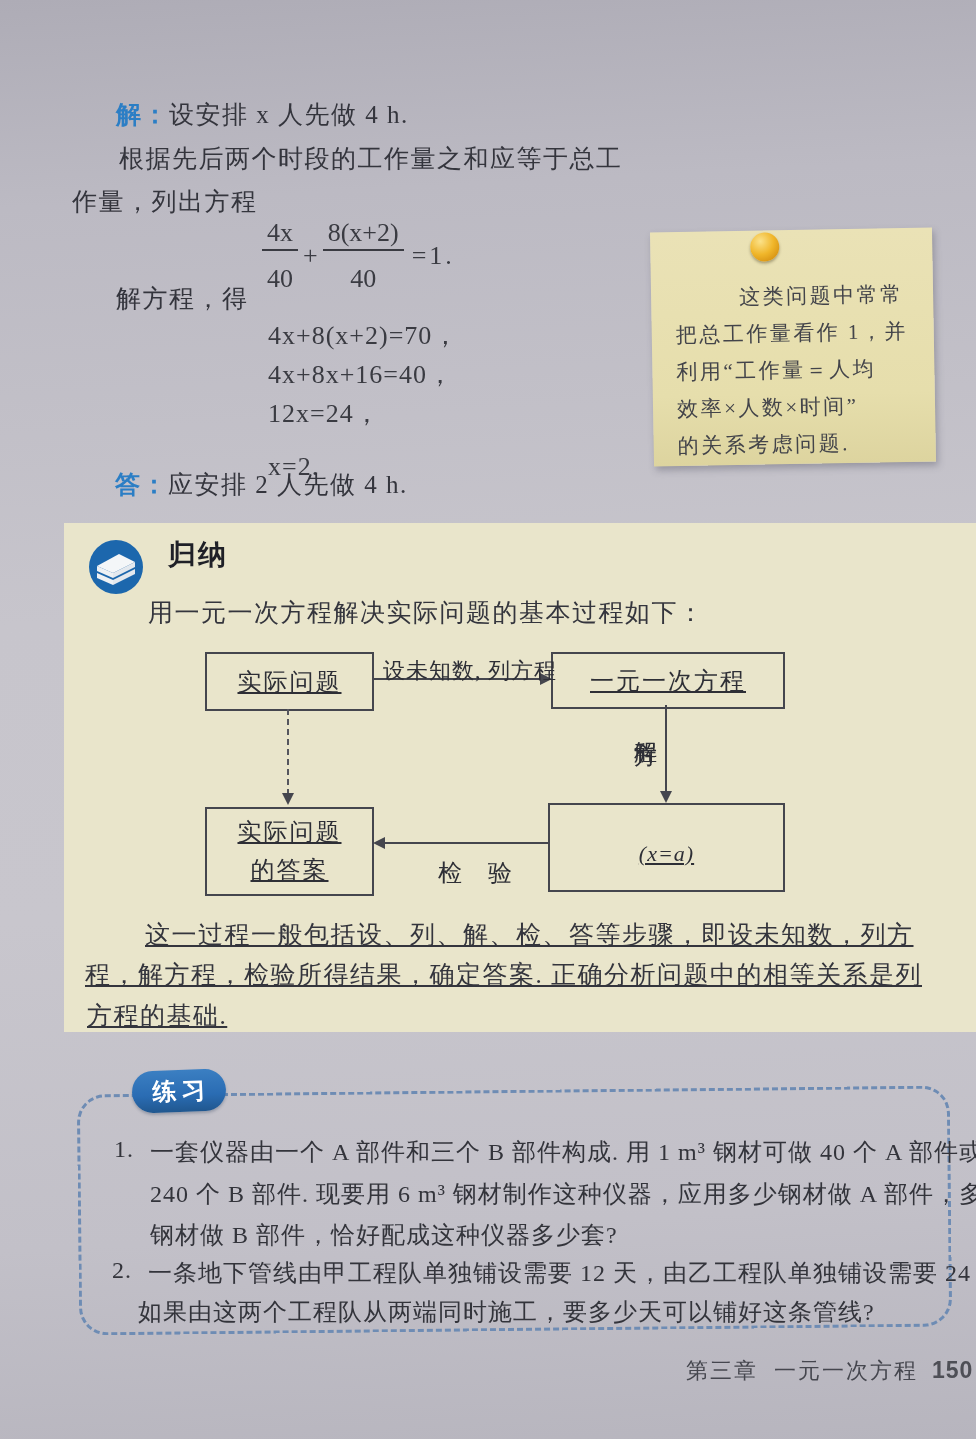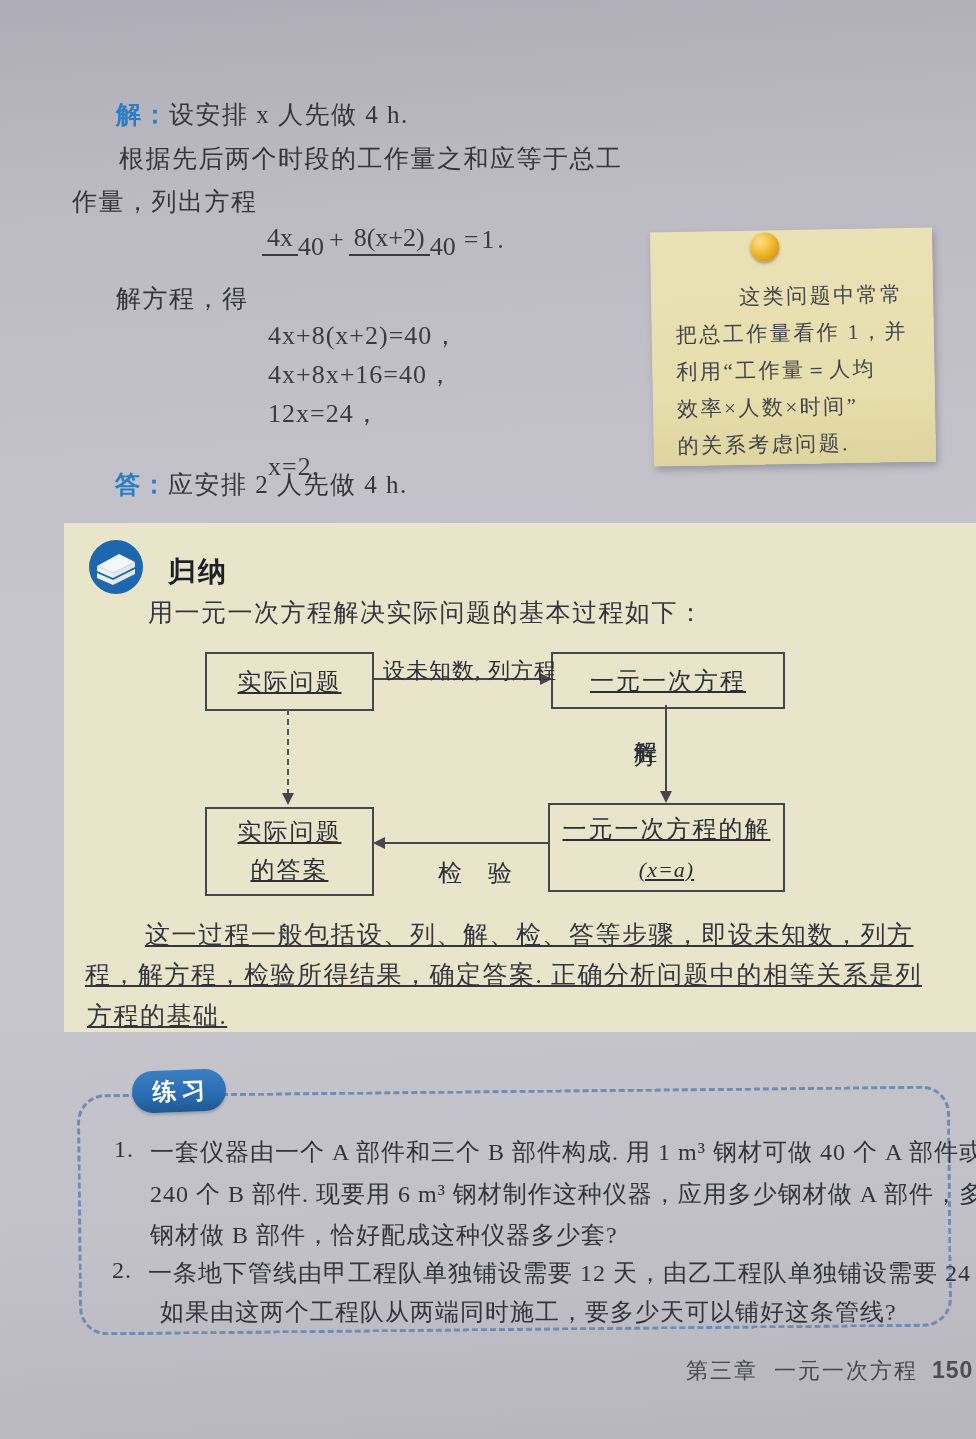--- a/index.html
+++ b/index.html
@@ -10,21 +10,21 @@
     background:linear-gradient(177deg,#aeacb6 0%,#bcbac3 14%,#c7c5cc 42%,#c8c6cd 62%,#c2c0c8 84%,#b7b5be 100%);
     font-family:"Liberation Serif","DejaVu Serif",serif;
     color:#33343b;
   }
   .abs{position:absolute;}
   .txt{font-size:25px;letter-spacing:1.5px;line-height:1.2;white-space:nowrap;color:#34353d;}
   .blue{color:#2b7ec5;font-weight:bold;}
 
   
   .equation{position:absolute;left:262px;top:219px;display:flex;align-items:center;font-size:26px;color:#3a3b42;}
-  .frac{display:inline-flex;flex-direction:row;align-items:center;line-height:1.05;}
+  .frac{display:inline-flex;flex-direction:column;align-items:center;line-height:1.05;}
   .frac .num{border-bottom:2px solid #3a3b42;padding:0 5px 3px;}
   .frac .den{padding-top:14px;}
   .op{margin:0 5px;}
   .eqres{margin-left:8px;letter-spacing:3px;}
   .steps div{position:absolute;left:268px;font-size:26px;letter-spacing:1px;color:#3a3b42;white-space:nowrap;}
 
   
   .sticky{
     position:absolute;left:652px;top:230px;width:282px;height:234px;
     background:linear-gradient(180deg,#eae2b6 0%,#e6deac 70%,#ddd49f 100%);
@@ -35,21 +35,21 @@
     position:absolute;left:100px;top:2px;width:29px;height:29px;border-radius:50%;
     background:radial-gradient(circle at 35% 30%,#fbe28a 0%,#f0b62a 48%,#c97f06 100%);
     box-shadow:0 2px 3px rgba(60,50,20,.4);
   }
   .note-line{position:absolute;left:24px;font-size:21px;letter-spacing:2.5px;color:#43444a;white-space:nowrap;}
   .note-line.first{left:88px;}
 
   
   .summary-bg{position:absolute;left:64px;top:523px;width:912px;height:509px;background:#e9e5cb;}
   .books{position:absolute;left:88px;top:539px;width:56px;height:56px;}
-  .summary-title{position:absolute;left:168px;top:553px;font-family:"Liberation Sans","DejaVu Sans",sans-serif;font-weight:700;font-size:28px;color:#1f2027;letter-spacing:2px;}
+  .summary-title{position:absolute;left:168px;top:536px;font-family:"Liberation Sans","DejaVu Sans",sans-serif;font-weight:700;font-size:28px;color:#1f2027;letter-spacing:2px;}
 
   
   .fc-box{position:absolute;border:2px solid #45464e;display:flex;flex-direction:column;align-items:center;justify-content:center;font-size:24px;letter-spacing:2px;color:#2e2f36;text-align:left;text-decoration:underline;}
   .fc-label{position:absolute;font-size:22px;letter-spacing:1px;color:#2e2f36;white-space:nowrap;}
   .arrow-line{position:absolute;background:#45464e;}
   .head-right{position:absolute;width:0;height:0;border-top:6px solid transparent;border-bottom:6px solid transparent;border-left:12px solid #45464e;}
   .head-left{position:absolute;width:0;height:0;border-top:6px solid transparent;border-bottom:6px solid transparent;border-right:12px solid #45464e;}
   .head-down{position:absolute;width:0;height:0;border-left:6px solid transparent;border-right:6px solid transparent;border-top:12px solid #45464e;}
   .dashed-v{position:absolute;border-left:2px dashed #55565e;}
   .v-label{writing-mode:vertical-rl;text-orientation:upright;}
@@ -93,21 +93,21 @@
       <span class="frac">
         <span class="num">8(x+2)</span>
         <span class="den">40</span>
       </span>
       <span class="eqres">=1.</span>
     </div>
 
     <div class="abs txt" style="left:116px;top:284px;">解方程，得</div>
 
     <div class="steps">
-      <div style="top:318px;">4x+8(x+2)=40，</div>
+      <div style="top:318px;">4x+8(x+2)=70，</div>
       <div style="top:357px;">4x+8x+16=40，</div>
       <div style="top:396px;">12x=24，</div>
       <div style="top:452px;">x=2.</div>
     </div>
 
     <div class="abs txt" style="left:115px;top:470px;"><span class="blue">答：</span><span>应安排 2 人先做 4 h.</span></div>
   </section>
 
   <aside class="sticky">
     <div class="pin"></div>
@@ -131,21 +131,20 @@
     </svg>
     <div class="summary-title">归纳</div>
 
     <div class="abs txt" style="left:148px;top:598px;">用一元一次方程解决实际问题的基本过程如下：</div>
 
     <div>
 
       <div class="fc-box" style="left:205px;top:652px;width:165px;height:55px;">实际问题</div>
       <div class="fc-box" style="left:551px;top:652px;width:230px;height:53px;">一元一次方程</div>
       <div class="fc-box" style="left:548px;top:803px;width:233px;height:85px;">
-        <span>一元一次方程的解</span>
         <span class="fc-sub">(x=a)</span>
       </div>
       <div class="fc-box" style="left:205px;top:807px;width:165px;height:85px;line-height:1.55;">
         <span>实际问题</span>
         <span>的答案</span>
       </div>
 
       <div class="arrow-line" style="left:372px;top:678px;width:170px;height:2px;"></div>
       <div class="head-right" style="left:540px;top:673px;"></div>
       <div class="fc-label" style="left:383px;top:656px;">设未知数, 列方程</div>
@@ -174,21 +173,21 @@
     <div>
       <div class="prob" style="left:114px;top:1136px;">1.</div>
       <div class="prob" style="left:150px;top:1136px;">一套仪器由一个 A 部件和三个 B 部件构成. 用 1 m³ 钢材可做 40 个 A 部件或</div>
       <div class="prob" style="left:150px;top:1178px;">240 个 B 部件. 现要用 6 m³ 钢材制作这种仪器，应用多少钢材做 A 部件，多少</div>
       <div class="prob" style="left:150px;top:1219px;">钢材做 B 部件，恰好配成这种仪器多少套?</div>
     </div>
 
     <div>
       <div class="prob" style="left:112px;top:1257px;">2.</div>
       <div class="prob" style="left:148px;top:1257px;">一条地下管线由甲工程队单独铺设需要 12 天，由乙工程队单独铺设需要 24 天.</div>
-      <div class="prob" style="left:160px;top:1296px;text-align:center;">如果由这两个工程队从两端同时施工，要多少天可以铺好这条管线?</div>
+      <div class="prob" style="left:138px;top:1296px;text-align:center;">如果由这两个工程队从两端同时施工，要多少天可以铺好这条管线?</div>
     </div>
   </section>
 
   <footer class="footer">
     <span>第三章</span>
     <span class="gap1"></span>
     <span>一元一次方程</span>
     <span class="gap2"></span>
     <span class="pagenum">150</span>
   </footer>

